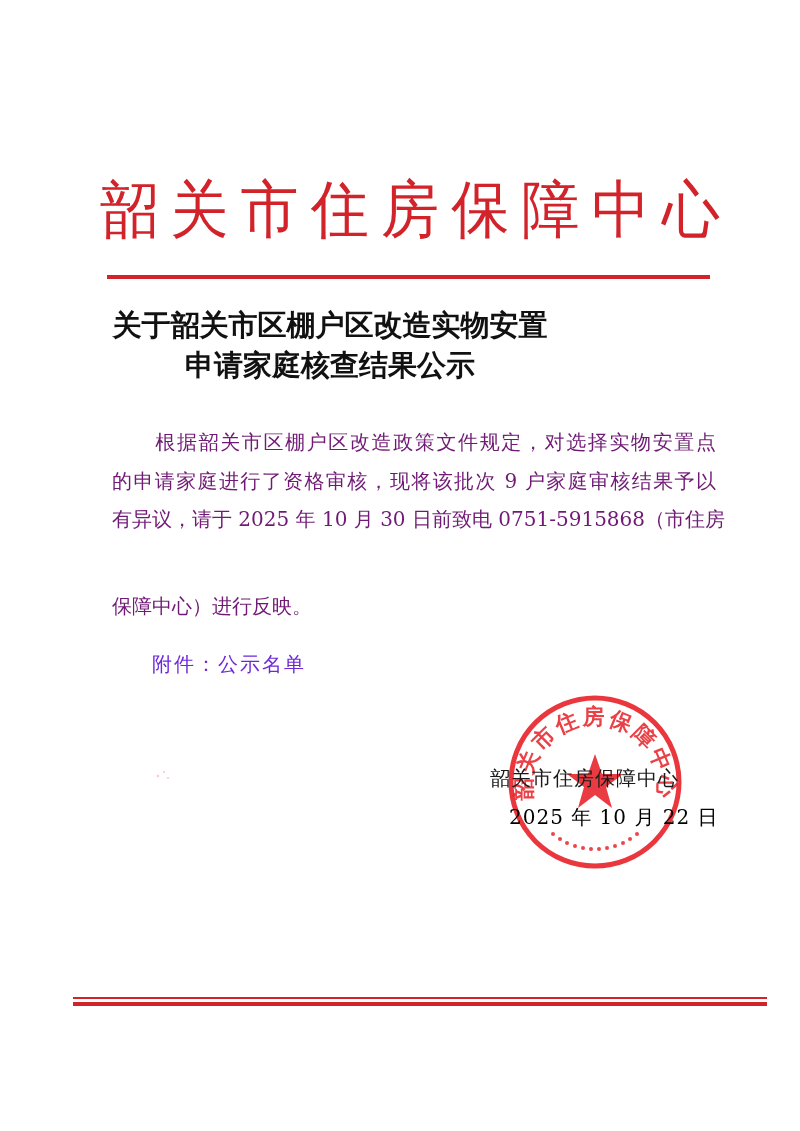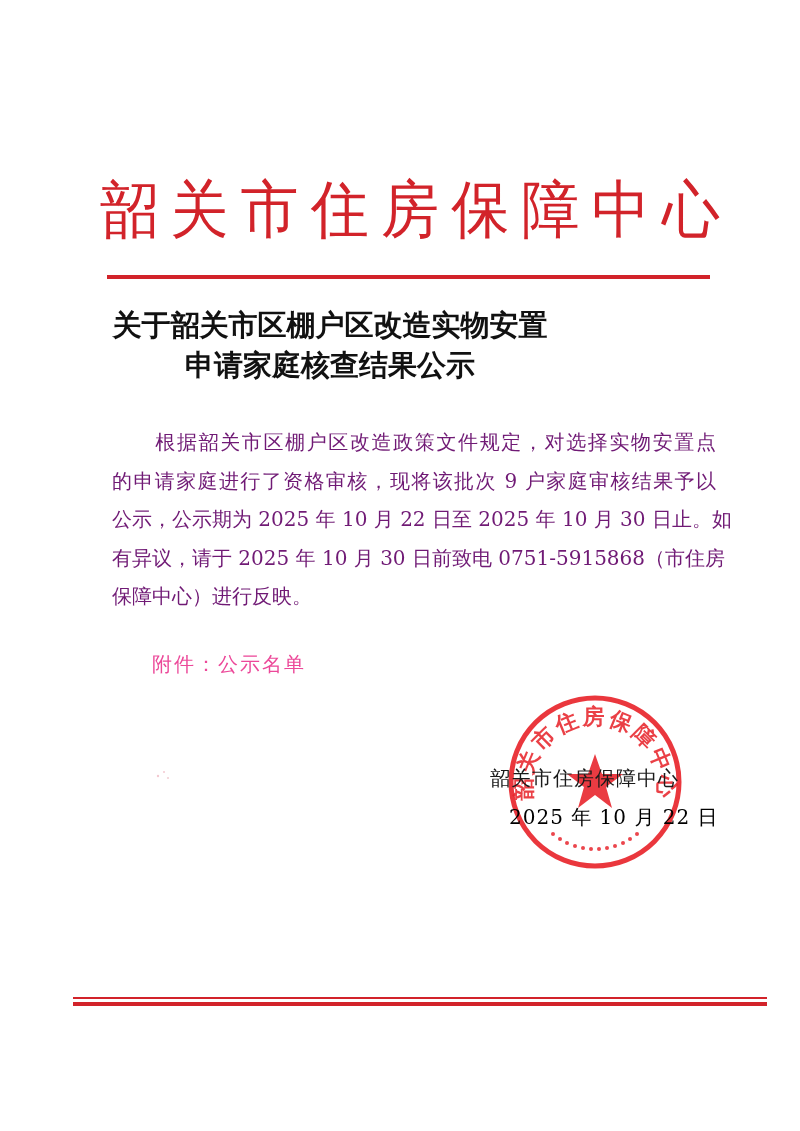--- a/index.html
+++ b/index.html
@@ -12,22 +12,22 @@
                    color:#d2232a; font-weight:normal; transform:scaleY(1.08); display:inline-block; }
   .rule-top { left:107px; top:275px; width:603px; height:4px; background:#d2232a; }
   .title { left:0; width:660px; text-align:center; font-family:"DejaVu Serif","Liberation Serif",serif;
            font-weight:bold; font-size:29px; letter-spacing:0px; color:#111; }
   .title.l1 { top:306px; }
   .title.l2 { top:346px; }
   .body-text { left:112px; width:604px; font-family:"DejaVu Serif","Liberation Serif",serif;
                font-size:20px; line-height:38.5px; text-align:justify; text-align-last:justify;
                color:#701a75; }
   .body-text .line { display:block; white-space:nowrap; height:38.5px; }
-  .body-text .last { text-align-last:left; }
-  .attach { left:152px; top:650px; font-size:20px; line-height:28px; color:#ec4899; letter-spacing:2px; }
+  .body-text .last { text-align-last:left;margin-top:48px; }
+  .attach { left:152px; top:650px; font-size:20px; line-height:28px; color:#6d28d9; letter-spacing:2px; }
   .sign { left:490px; top:764px; font-size:20px; line-height:28px; color:#1a1a1a; letter-spacing:1px; }
   .date { left:509px; top:803px; font-size:20px; line-height:28px; color:#000000; letter-spacing:1px; }
   .seal { left:505px; top:692px; width:180px; height:180px; }
   .rule-bottom-a { left:73px; top:997px; width:694px; height:2px; background:#d2232a; }
   .rule-bottom-b { left:73px; top:1002px; width:694px; height:4px; background:#d2232a; }
   .faint-mark { left:150px; top:766px; width:30px; height:20px; }
 </style>
 </head>
 <body>
 
@@ -43,21 +43,20 @@
   <span>心</span>
 </div>
 <div class="abs rule-top"></div>
 
 <div class="abs title l1">关于韶关市区棚户区改造实物安置</div>
 <div class="abs title l2">申请家庭核查结果公示</div>
 
 <div class="abs body-text" style="top:423px;">
   <span class="line">　　根据韶关市区棚户区改造政策文件规定，对选择实物安置点</span>
   <span class="line">的申请家庭进行了资格审核，现将该批次 9 户家庭审核结果予以</span>
-  <span class="line">公示，公示期为 2025 年 10 月 22 日至 2025 年 10 月 30 日止。如</span>
   <span class="line">有异议，请于 2025 年 10 月 30 日前致电 0751-5915868（市住房</span>
   <span class="line last">保障中心）进行反映。</span>
 </div>
 
 <div class="abs attach">附件：公示名单</div>
 
 <svg class="abs faint-mark" viewBox="0 0 30 20">
   <circle cx="8" cy="10" r="1.2" fill="#f3c9d0"></circle>
   <circle cx="14" cy="6" r="1" fill="#f3c9d0"></circle>
   <circle cx="18" cy="12" r="1.1" fill="#f0d0d5"></circle>

